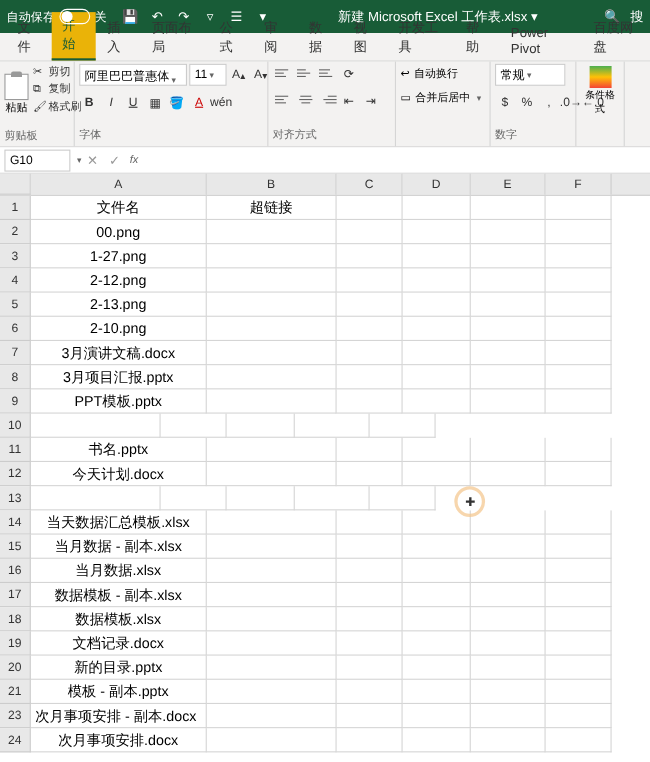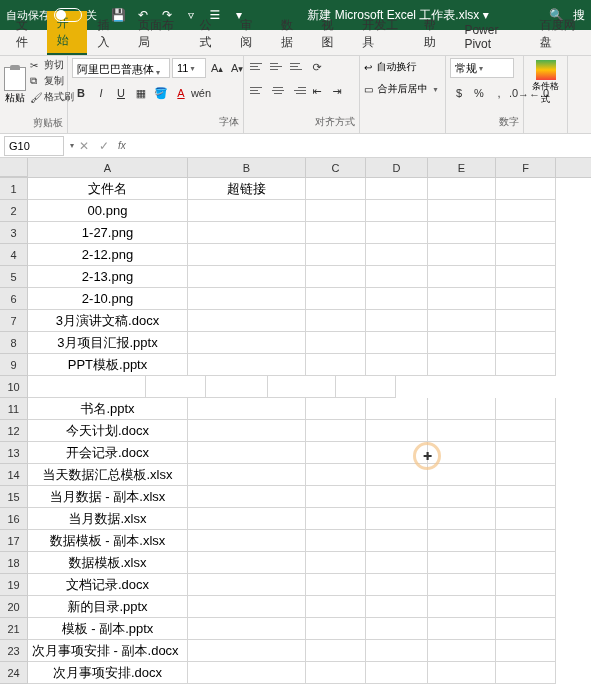--- a/index.html
+++ b/index.html
@@ -17,21 +17,21 @@
 
 
 .tabs { background: #f3f2f1; height: 26px; display: flex; align-items: flex-end; border-bottom: 1px solid #d5d5d5; padding-left: 6px; }
 .tab { padding: 4px 10px; font-size: 12px; color: #333; cursor: pointer; }
 .tab.active { background: #eab308; border-bottom: 2px solid #185c37; color: #185c37; font-weight: 500; }
 
 
 .ribbon { background: #f3f2f1; height: 78px; display: flex; border-bottom: 1px solid #d5d5d5; }
 .rgroup { border-right: 1px solid #d5d5d5; display: flex; flex-direction: column; padding: 2px 4px; }
 .rgroup-content { flex: 1; display: flex; align-items: flex-start; gap: 4px; }
-.rgroup-label { font-size: 10px; color: #666; text-align: right; padding: 2px 0; }
+.rgroup-label { font-size: 10px; color: #666; text-align: left; padding: 2px 0; }
 .clipboard { width: 68px; }
 .paste-btn { display: flex; flex-direction: column; align-items: center; justify-content: center; width: 32px; height: 56px; }
 .paste-icon { width: 22px; height: 24px; background: #fff; border: 1px solid #999; position: relative; }
 .paste-icon::before { content: ""; position: absolute; top: -3px; left: 5px; width: 10px; height: 5px; background: #999; border-radius: 2px 2px 0 0; }
 .clip-actions { display: flex; flex-direction: column; gap: 2px; font-size: 10px; color: #333; }
 .clip-actions span { display: flex; align-items: center; gap: 2px; white-space: nowrap; }
 .mini-icon { width: 12px; height: 12px; display: inline-block; }
 .font-group { width: 176px; }
 .font-row { display: flex; gap: 2px; align-items: center; margin-bottom: 2px; }
 .font-name { width: 98px; height: 20px; border: 1px solid #ccc; background: #fff; font-size: 11px; padding: 0 4px; display: flex; align-items: flex-end; }
@@ -392,21 +392,20 @@
         <div class="rh">12</div>
         <div class="cell A">今天计划.docx</div>
         <div class="cell B"></div>
         <div class="cell C"></div>
         <div class="cell D"></div>
         <div class="cell E"></div>
         <div class="cell F"></div>
       </div>
       <div class="row r13">
         <div class="rh">13</div>
-        <div class="cell A">开会记录.docx</div>
         <div class="cell B"></div>
         <div class="cell C"></div>
         <div class="cell D"></div>
         <div class="cell E"></div>
         <div class="cell F"></div>
       </div>
       <div class="row r14">
         <div class="rh">14</div>
         <div class="cell A">当天数据汇总模板.xlsx</div>
         <div class="cell B"></div>

